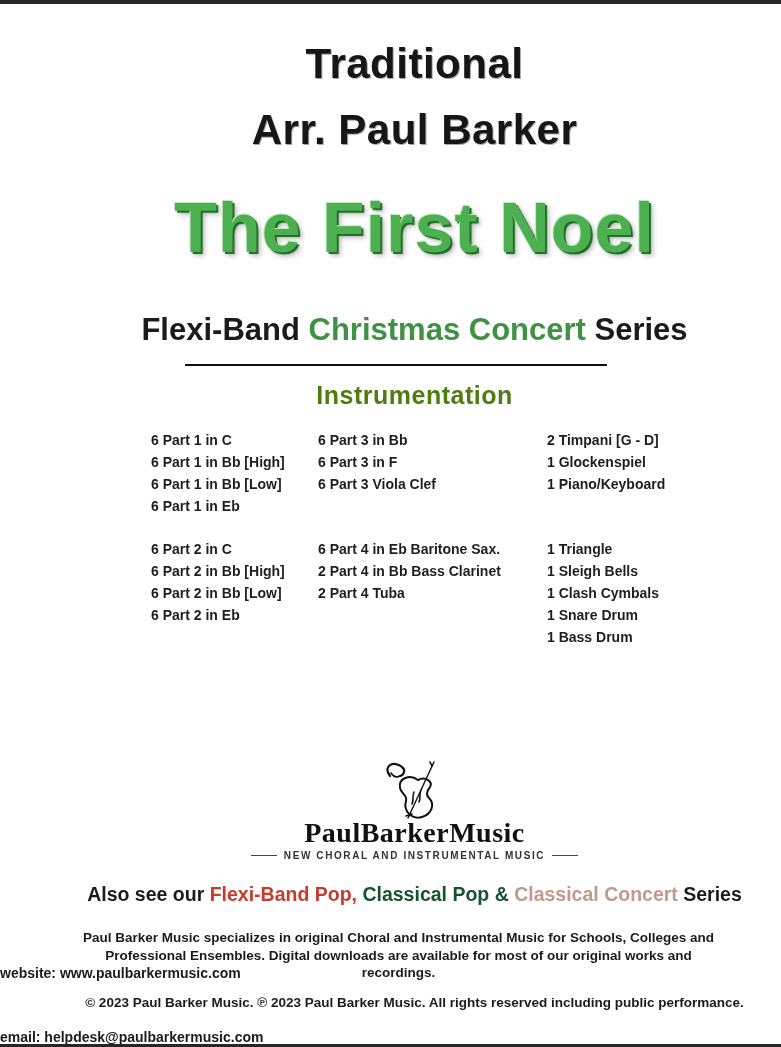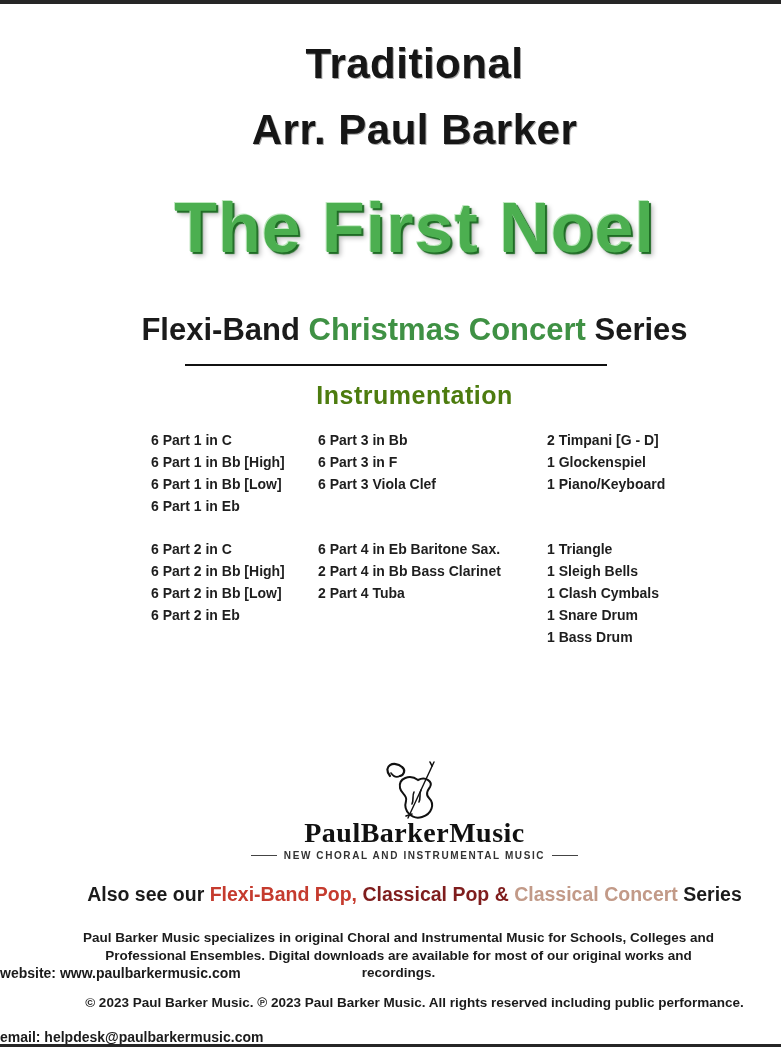--- a/index.html
+++ b/index.html
@@ -45,21 +45,21 @@
   .logo{position:absolute;top:760px;left:0;width:100%;text-align:center;}
   .logo svg{display:block;margin:0 auto;}
   .logo-name{font-family:"Liberation Serif", serif;font-size:28px;font-weight:700;
     letter-spacing:.5px;color:#111;line-height:30px;margin-top:-4px;}
   .logo-tagline{display:flex;align-items:center;justify-content:center;gap:7px;margin-top:2px;}
   .logo-tagline .dash{width:26px;height:1px;background:#444;}
   .logo-tagline .tg{font-size:10px;letter-spacing:1.6px;color:#333;font-weight:700;}
 
   .promo{top:883px;font-size:19.5px;font-weight:700;color:#1b1b1b;}
   .promo .red{color:#c53b2e;}
-  .promo .blue{color:#7f1d1d;}
+  .promo .blue{color:#14532d;}
   .promo .tan{color:#c29a88;}
 
   .about{top:929px;font-size:13.5px;font-weight:700;line-height:17.5px;
     left:78px;width:641px;}
   .contact{position:absolute;top:965px;left:0;width:100%;display:flex;
     justify-content:center;gap:48px;font-size:14px;font-weight:700;flex-direction:column;}
   .copyright{top:995px;font-size:13.5px;font-weight:700;}
 </style>
 </head>
 <body>

